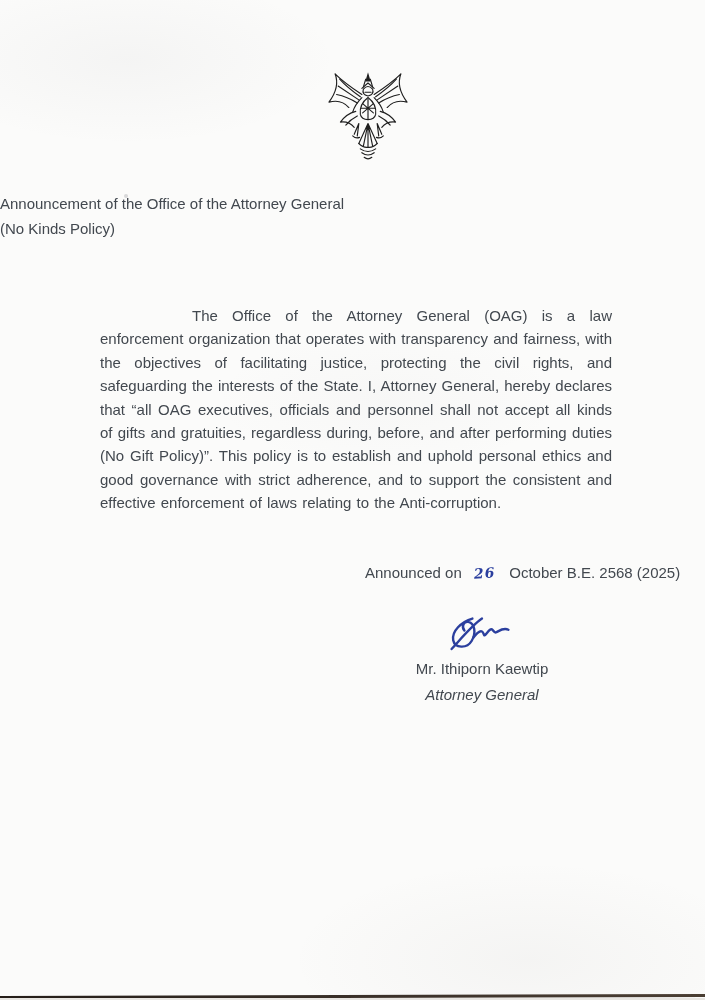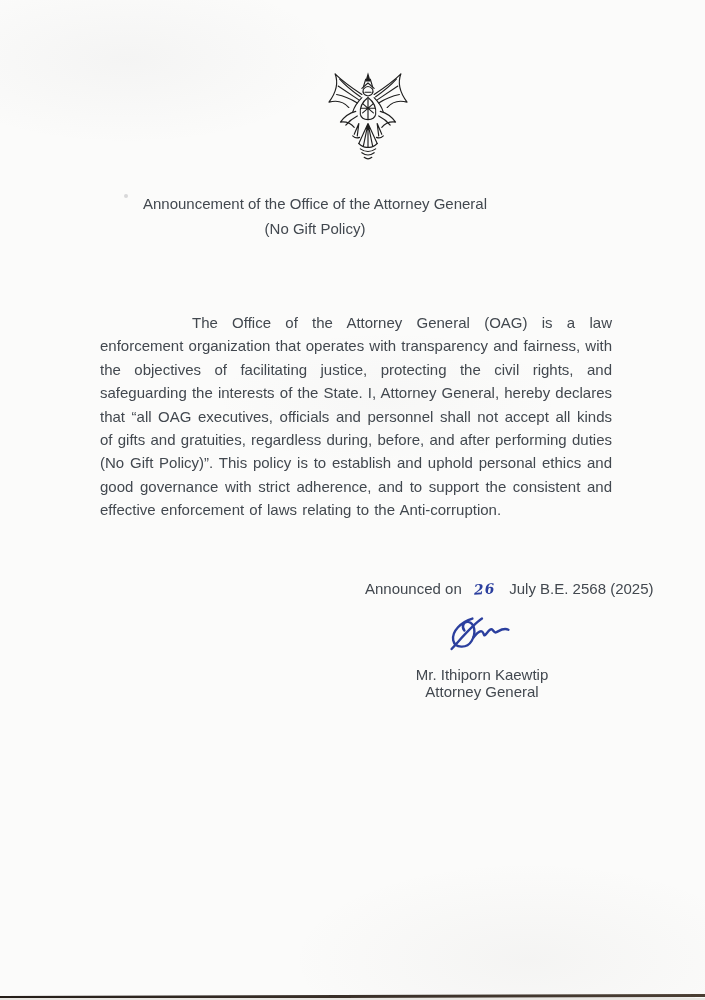--- a/index.html
+++ b/index.html
@@ -18,50 +18,50 @@
       #fbfbfa;
     color:#42484f;
   }
   .emblem-wrap{
     position:absolute;top:70px;left:0;width:705px;
     display:flex;justify-content:center;
   }
   .emblem-wrap svg{margin-left:30px;}
   .doc-header{
     position:absolute;top:192px;left:0;width:606px;
-    text-align:center;font-size:15px;line-height:24.5px;color:#42484f;padding-left:12px;
+    font-size:15px;line-height:24.5px;color:#42484f;
   }
   .body-par{
     position:absolute;left:100px;width:512px;
     font-size:15px;line-height:23.4px;
     text-align:justify;color:#42484f;
     word-spacing:1px;
   }
-  #par1{top:296px;text-indent:92px;}
+  #par1{top:289px;text-indent:92px;}
   #par2{top:481px;text-indent:92px;}
   .announce-line{
     position:absolute;top:564px;left:365px;
     font-size:15px;color:#42484f;white-space:nowrap;
-    display:flex;align-items:baseline;margin-top:16px;
+    display:flex;align-items:baseline;
   }
   .announce-line .day{
     color:#2b3f9e;
     font-family:"DejaVu Serif", serif;
     font-style:italic;font-weight:bold;font-size:14px;
     margin:0 14px 0 12px;
     transform:rotate(-4deg);
     letter-spacing:1px;
   }
   .signature-block{
     position:absolute;top:612px;left:382px;width:200px;
     text-align:center;
   }
   .sig-ink{height:42px;display:flex;justify-content:center;}
-  .sig-name{font-size:15px;color:#42484f;margin-top:12px;}
-  .sig-title{font-size:15px;color:#42484f;}
+  .sig-name{font-size:15px;color:#42484f;margin-top:6px;}
+  .sig-title{font-size:15px;color:#42484f;margin-top:9px;font-style:italic;}
   .speck{
     position:absolute;left:124px;top:194px;width:4px;height:4px;
     border-radius:50%;background:rgba(110,110,120,0.25);
   }
   .page-edge{
     position:absolute;left:-5px;top:995px;width:715px;height:3px;
     background:linear-gradient(90deg,#241d18,#3c322a 55%,#4a3e33);
     transform:rotate(-0.18deg);
   }
   .edge-under{
@@ -114,29 +114,29 @@
         <path d="M52 108 q8 6 16 0 M55 114 q5 4 10 0"></path>
         <path d="M50 103 q10 7 20 0"></path>
       </g>
     </svg>
   </div>
 
   <div class="speck"></div>
 
   <div class="doc-header">
     <div>Announcement of the Office of the Attorney General</div>
-    <div>(No Gift Policy)</div>
+    <div>(No Kinds Policy)</div>
   </div>
 
   <p id="par1" class="body-par">The Office of the Attorney General (OAG) is a law enforcement organization that operates with transparency and fairness, with the objectives of facilitating justice, protecting the civil rights, and safeguarding the interests of the State. I, Attorney General, hereby declares that “all OAG executives, officials and personnel shall not accept all kinds of gifts and gratuities, regardless during, before, and after performing duties (No Gift Policy)”. This policy is to establish and uphold personal ethics and good governance with strict adherence, and to support the consistent and effective enforcement of laws relating to the Anti-corruption.</p>
 
   <div class="announce-line">
     <span>Announced on</span>
     <span class="day">26</span>
-    <span>July B.E. 2568 (2025)</span>
+    <span>October B.E. 2568 (2025)</span>
   </div>
 
   <div class="signature-block">
     <div class="sig-ink">
       <svg width="72" height="42" viewBox="0 0 90 50">
         <g stroke="#2b3f9e" fill="none" stroke-width="3" stroke-linecap="round" stroke-linejoin="round">
           <path d="M33 7 C19 11 7 23 9 34 C11 44 26 45 32 35 C38 25 36 13 28 11 C22 10 19 17 23 22"></path>
           <path d="M7 45 C19 32 33 15 45 7"></path>
           <path d="M34 31 C40 23 45 20 47 26 C48 31 51 24 55 21 C59 18 59 26 63 24 C67 22 72 18 78 21"></path>
         </g>

